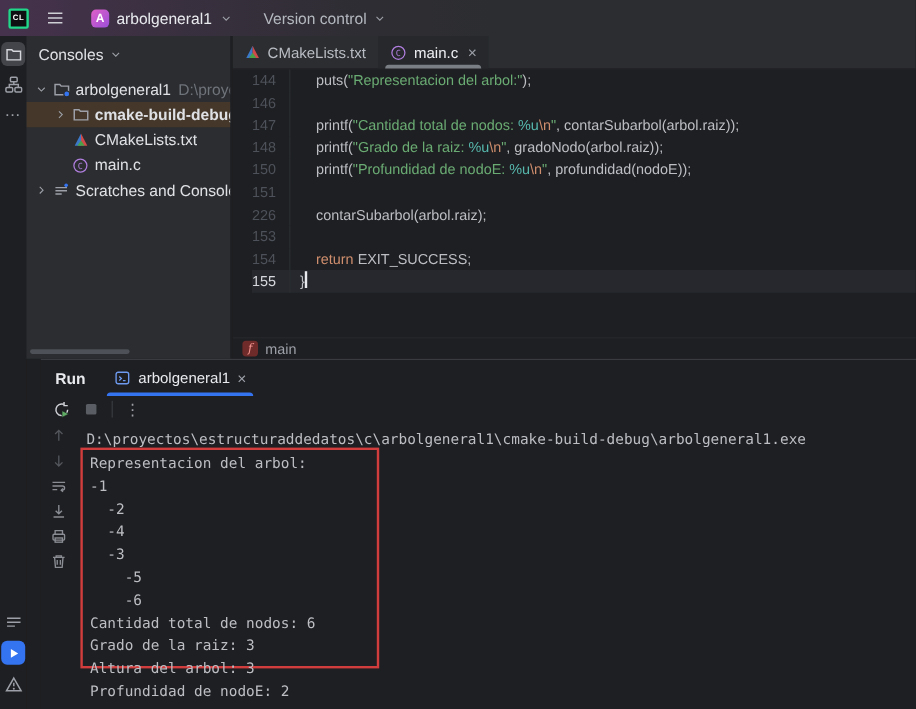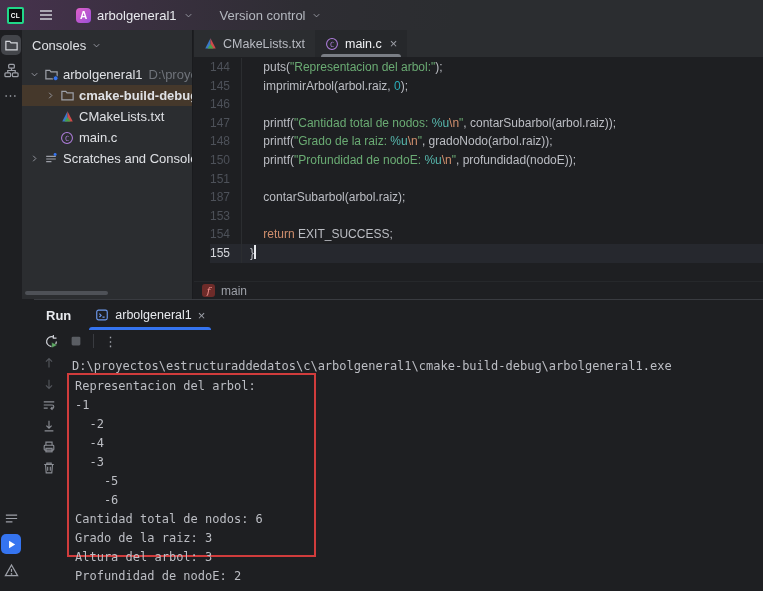--- a/index.html
+++ b/index.html
@@ -293,45 +293,41 @@
           <span>main.c</span>
           <span class="x">×</span>
         </div>
       </div>
     <div class="code" id="code-rows">
         <div class="crow">
           <span class="lnum">144</span>
           <span class="lcode"><span class="sg-p">    puts(</span><span class="sg-s">"Representacion del arbol:"</span><span class="sg-p">);</span></span>
         </div>
         <div class="crow">
-          <span class="lnum">145</span>
-          <span class="lcode"><span class="sg-p">    imprimirArbol(arbol.raiz, </span><span class="sg-n">0</span><span class="sg-p">);</span></span>
-        </div>
-        <div class="crow">
           <span class="lnum">146</span>
           <span class="lcode"></span>
         </div>
         <div class="crow">
           <span class="lnum">147</span>
           <span class="lcode"><span class="sg-p">    printf(</span><span class="sg-s">"Cantidad total de nodos: </span><span class="sg-f">%u</span><span class="sg-e">\n</span><span class="sg-s">"</span><span class="sg-p">, contarSubarbol(arbol.raiz));</span></span>
         </div>
         <div class="crow">
           <span class="lnum">148</span>
           <span class="lcode"><span class="sg-p">    printf(</span><span class="sg-s">"Grado de la raiz: </span><span class="sg-f">%u</span><span class="sg-e">\n</span><span class="sg-s">"</span><span class="sg-p">, gradoNodo(arbol.raiz));</span></span>
         </div>
         <div class="crow">
           <span class="lnum">150</span>
           <span class="lcode"><span class="sg-p">    printf(</span><span class="sg-s">"Profundidad de nodoE: </span><span class="sg-f">%u</span><span class="sg-e">\n</span><span class="sg-s">"</span><span class="sg-p">, profundidad(nodoE));</span></span>
         </div>
         <div class="crow">
           <span class="lnum">151</span>
           <span class="lcode"></span>
         </div>
         <div class="crow">
-          <span class="lnum">187</span>
+          <span class="lnum">226</span>
           <span class="lcode"><span class="sg-p">    contarSubarbol(arbol.raiz);</span></span>
         </div>
         <div class="crow">
           <span class="lnum">153</span>
           <span class="lcode"></span>
         </div>
         <div class="crow">
           <span class="lnum">154</span>
           <span class="lcode"><span class="sg-p">    </span><span class="sg-k">return</span><span class="sg-p"> EXIT_SUCCESS;</span></span>
         </div>

